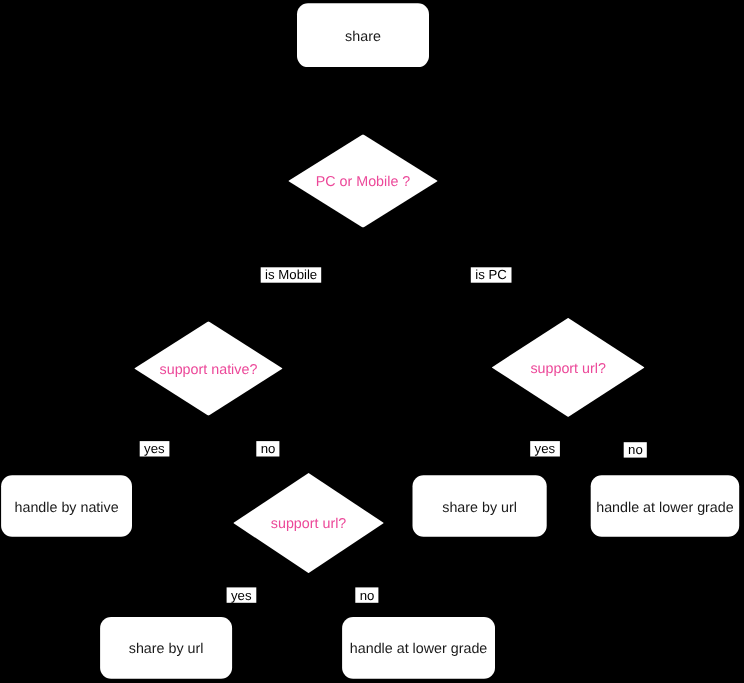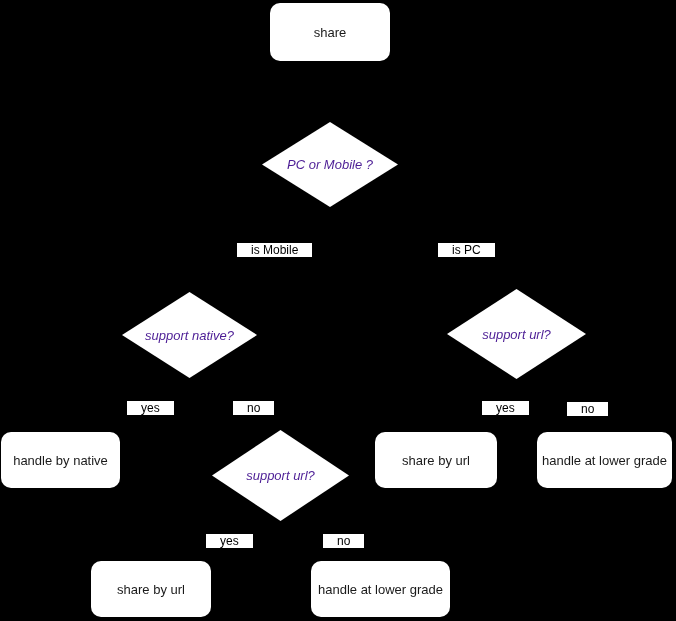--- a/index.html
+++ b/index.html
@@ -27,47 +27,46 @@
     text-align: center;
     white-space: nowrap;
   }
   .diamond {
     position: absolute;
     background: #ffffff;
     clip-path: polygon(50% 0, 100% 50%, 50% 100%, 0 50%);
     display: flex;
     align-items: center;
     justify-content: center;
-    color: #4c1d95;
+    color: #ec4899;
     font-size: 13px;
     text-align: center;
     white-space: nowrap;
-    font-style: italic;
   }
   .edge-label {
     position: absolute;
     background: #ffffff;
     color: #000000;
     font-size: 12px;
     line-height: 14px;
-    padding: 0 14px;
+    padding: 0 4px;
     white-space: nowrap;
   }
 </style>
 </head>
 <body>
 
 <div id="canvas">
 
   <div class="node" style="left:270px; top:3px; width:120px; height:58px;">share</div>
 
   <div class="diamond" style="left:262px; top:122px; width:136px; height:85px;">PC or Mobile ?</div>
 
   <div class="edge-label" style="left:237px; top:243px;">is Mobile</div>
-  <div class="edge-label" style="left:438px; top:243px;">is PC</div>
+  <div class="edge-label" style="left:428px; top:243px;">is PC</div>
 
   <div class="diamond" style="left:122px; top:292px; width:135px; height:86px;">support native?</div>
 
   <div class="diamond" style="left:447px; top:289px; width:139px; height:90px;">support url?</div>
 
   <div class="edge-label" style="left:127px; top:401px;">yes</div>
   <div class="edge-label" style="left:233px; top:401px;">no</div>
   <div class="edge-label" style="left:482px; top:401px;">yes</div>
   <div class="edge-label" style="left:567px; top:402px;">no</div>
 

